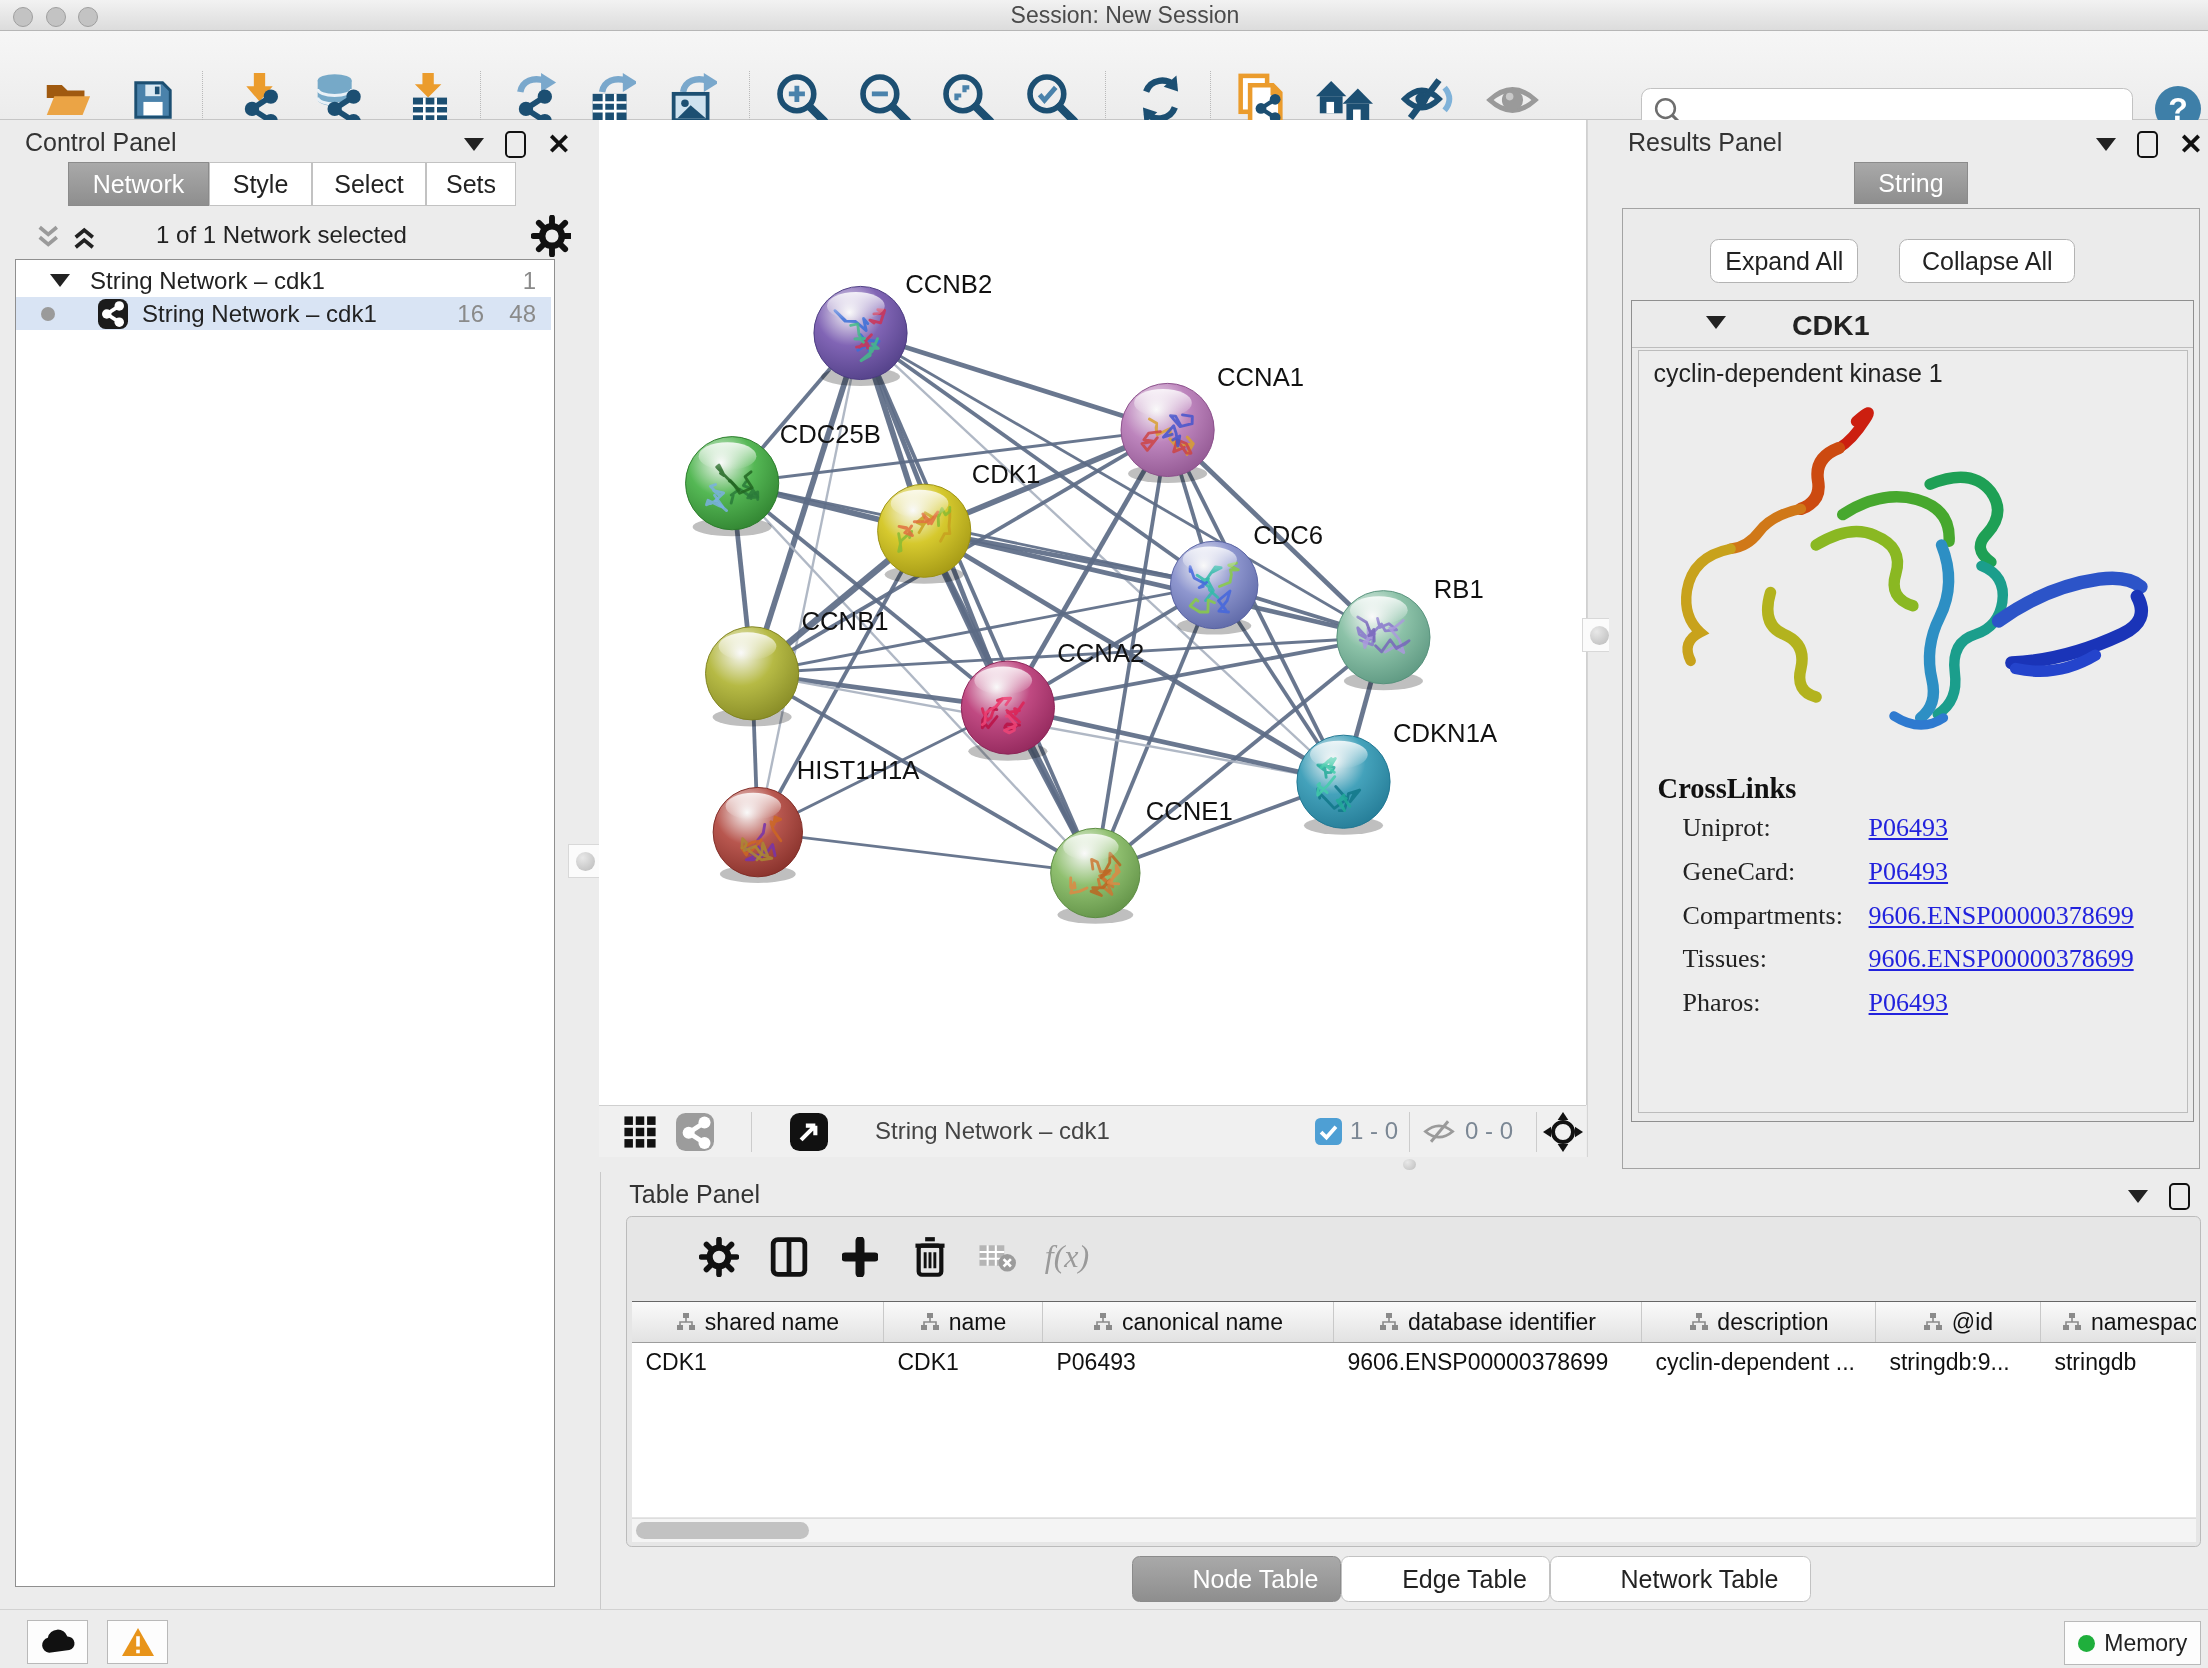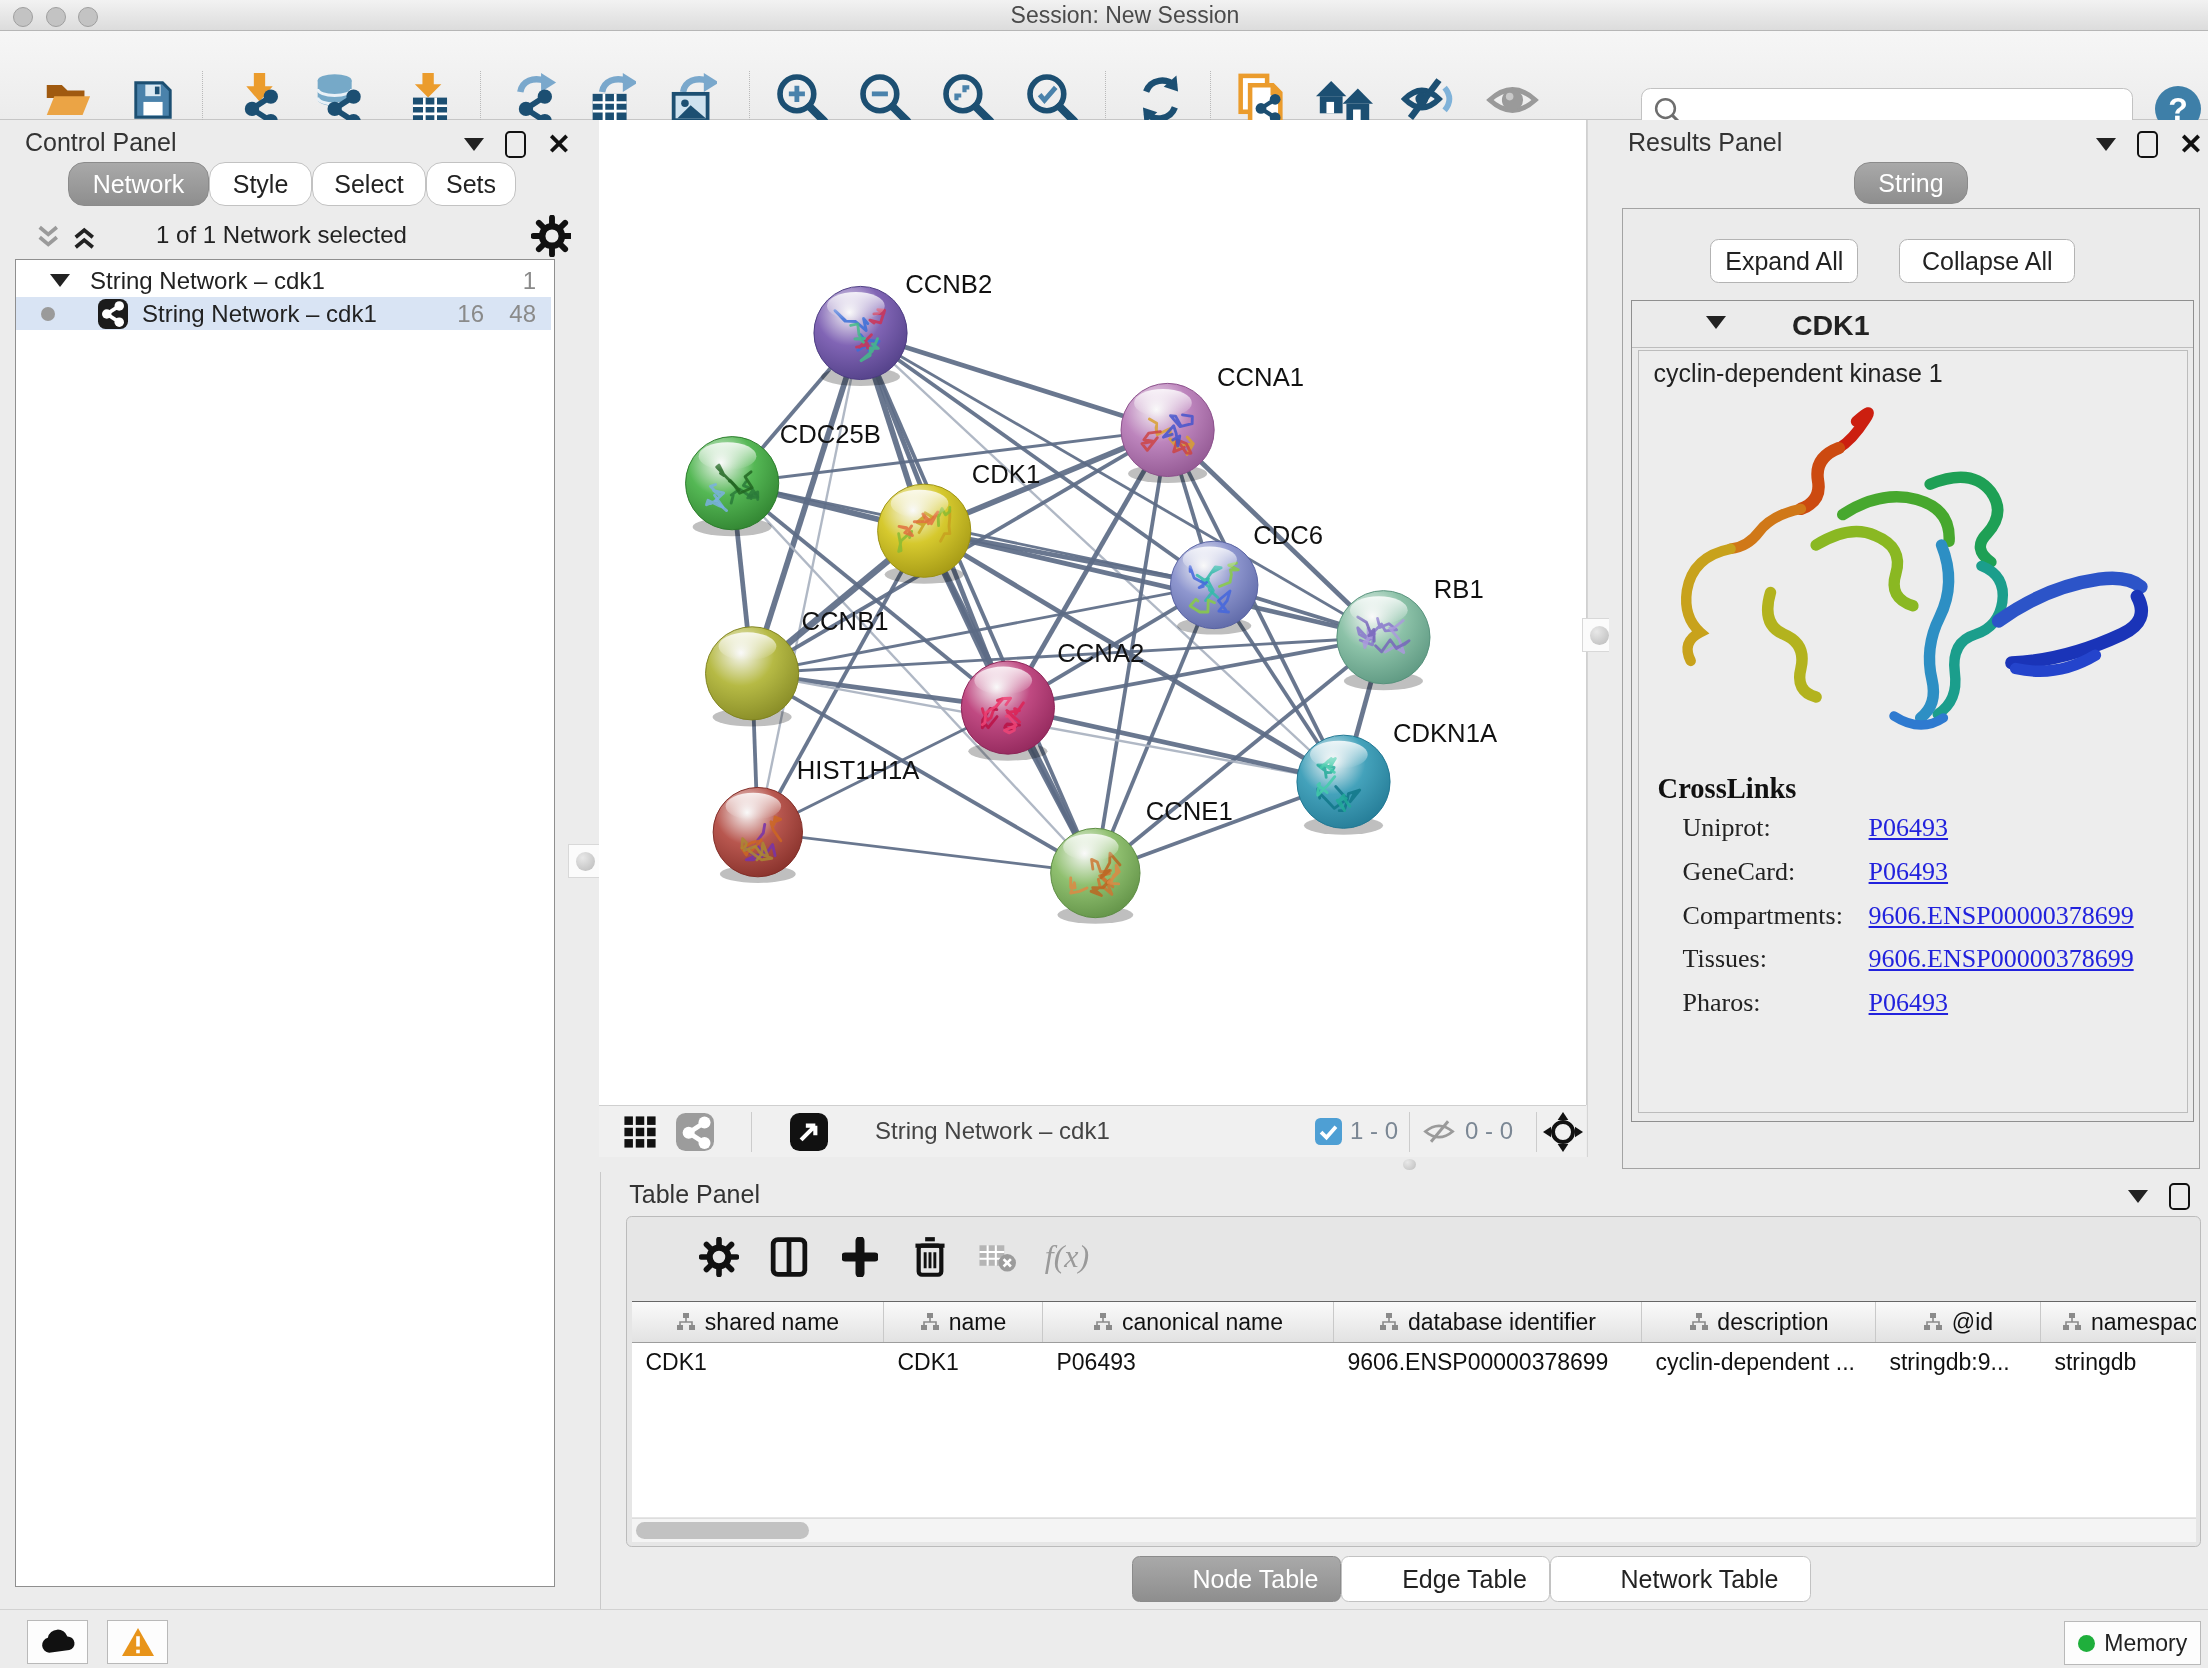--- a/index.html
+++ b/index.html
@@ -26,21 +26,21 @@
   .helpbtn{position:absolute;left:2155px;top:55px;width:46px;height:46px;border-radius:50%;
     background:#3e7fa8;color:#fff;font-size:32px;font-weight:bold;text-align:center;line-height:46px;border:none;padding:0;}
   
   .panel-head{position:absolute;font-size:25px;color:#333;}
   .ph-ctl{position:absolute;display:flex;gap:21px;align-items:center;}
   .tri{width:0;height:0;border-left:10.5px solid transparent;border-right:10.5px solid transparent;
        border-top:13.3px solid #222;}
   .floatbox{width:17px;height:23px;border:2.9px solid #111;border-radius:4.8px;}
   .closex{font-size:28.5px;font-weight:bold;color:#111;line-height:23px;}
   .tab{display:inline-block;border:1px solid #c2c2c2;background:#fff;color:#222;
-       font-size:25px;text-align:center;border-radius:16px;}
+       font-size:25px;text-align:center;border-radius:0;}
   .tab.sel{background:linear-gradient(#a9a9a9,#8e8e8e);color:#fff;border-color:#8b8b8b;}
   
   .control-panel{position:absolute;left:0;top:120px;width:571px;height:1489px;background:#ececec;}
   .cp-tabs{position:absolute;left:68px;top:42px;height:44px;display:flex;}
   .cp-tabs .tab{height:42px;line-height:42px;}
   .cp-subrow{position:absolute;left:15px;top:95px;width:540px;height:42px;}
   .tree{position:absolute;left:15px;top:139px;width:538px;height:1326px;background:#fff;
         border:1.9px solid #8f8f8f;}
   .tree-row{position:absolute;left:0;width:535px;height:33px;font-size:24px;line-height:33px;}
   .tree-row.sel{background:#d9e4f4;}

